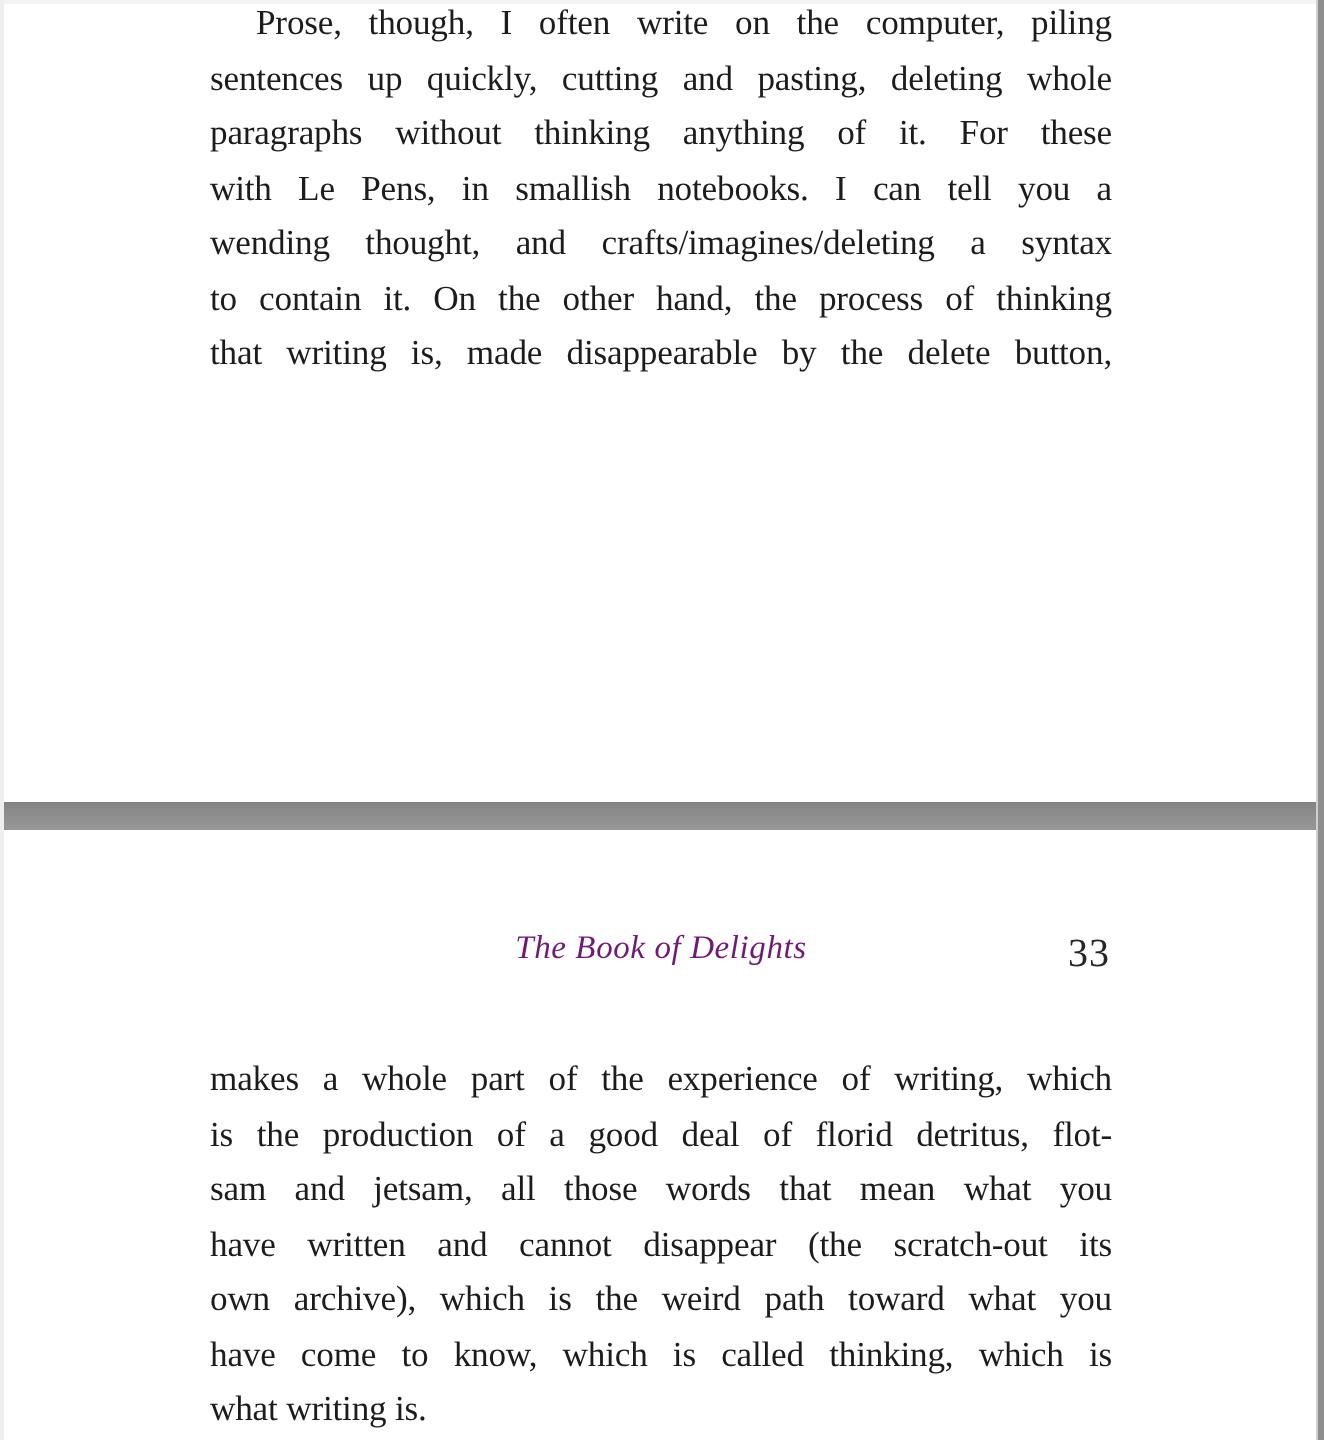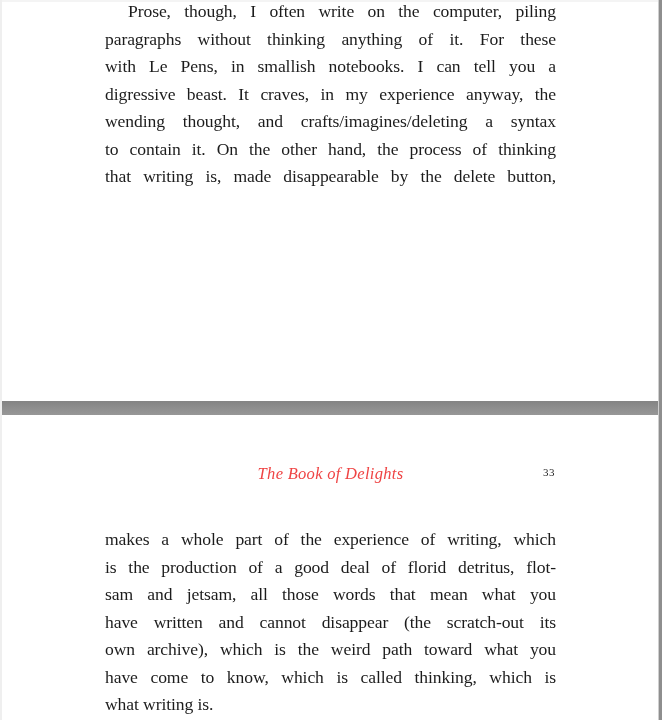--- a/index.html
+++ b/index.html
@@ -57,27 +57,27 @@
     position: absolute;
     top: 49px;
     left: 105px;
     width: 451px;
     text-align: center;
   }
   .header-title {
     font-style: italic;
     font-size: 16.5px;
     letter-spacing: 0.3px;
-    color: #ef4444;
+    color: #701a75;
   }
   .page-number {
     position: absolute;
     right: 1px;
     top: 2px;
-    font-size: 11px;
+    font-size: 20px;
     letter-spacing: 0.5px;
     color: #262626;
     font-style: normal;
   }
 
   .edge-left {
     position: absolute;
     left: 0; top: 0; bottom: 0;
     width: 2px;
     background: #efefef;
@@ -100,23 +100,23 @@
   }
 </style>
 </head>
 <body>
 
 <div class="viewport">
 
   <section class="page page-top">
     <div class="text-block">
         <div class="line indent">Prose, though, I often write on the computer, piling</div>
+        <div class="line">sentences up quickly, cutting and pasting, deleting whole</div>
         <div class="line">paragraphs without thinking anything of it. For these</div>
         <div class="line">with Le Pens, in smallish notebooks. I can tell you a</div>
-        <div class="line">digressive beast. It craves, in my experience anyway, the</div>
         <div class="line">wending thought, and crafts/imagines/deleting a syntax</div>
         <div class="line">to contain it. On the other hand, the process of thinking</div>
         <div class="line">that writing is, made disappearable by the delete button,</div>
       </div>
   </section>
 
   <div class="page-divider"></div>
 
   <section class="page page-bottom">
     <header class="running-header">

